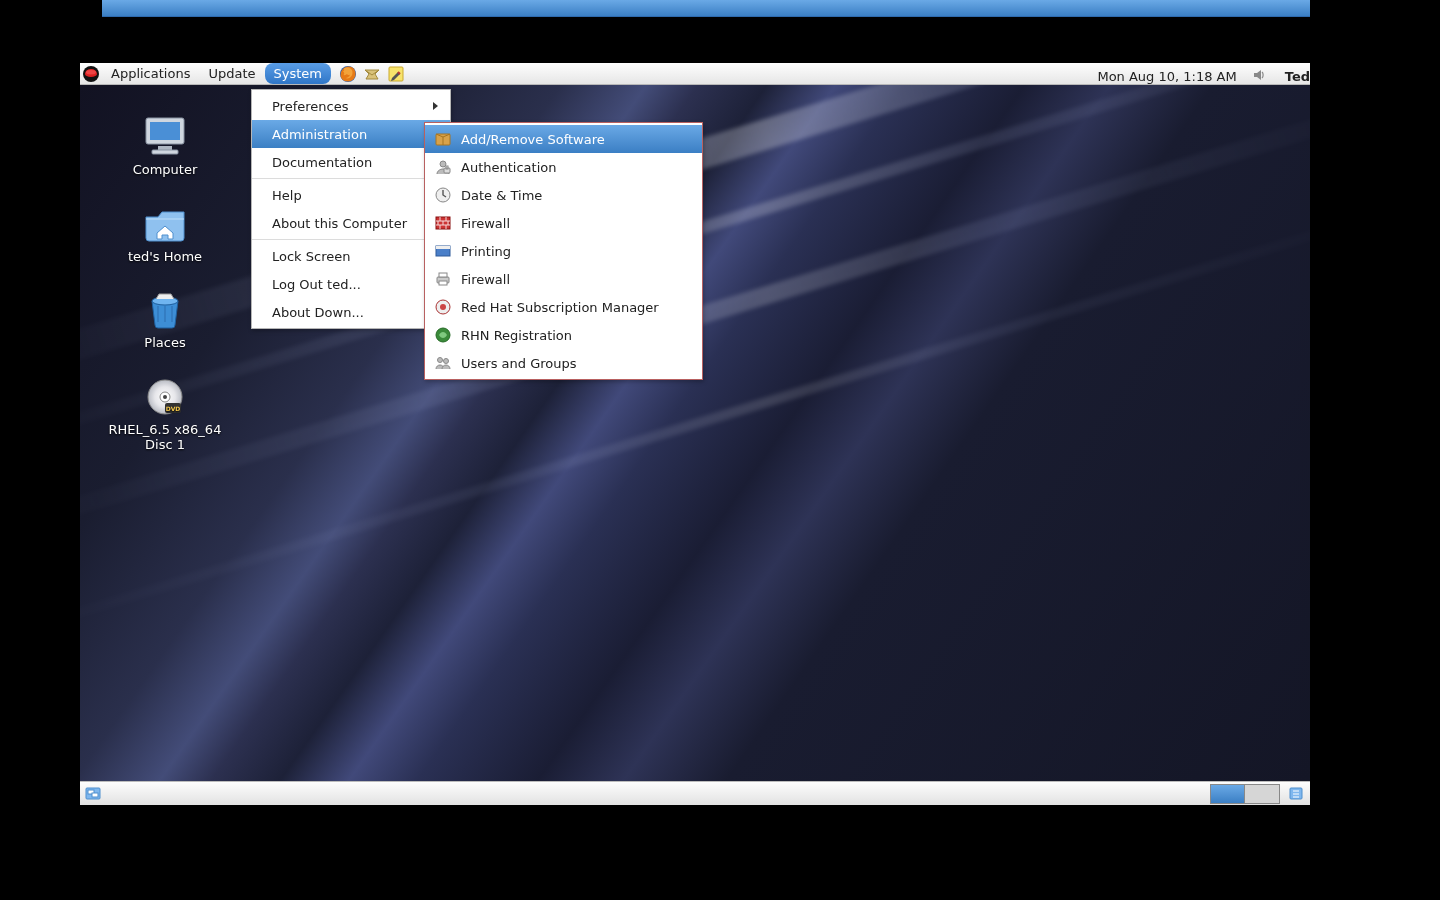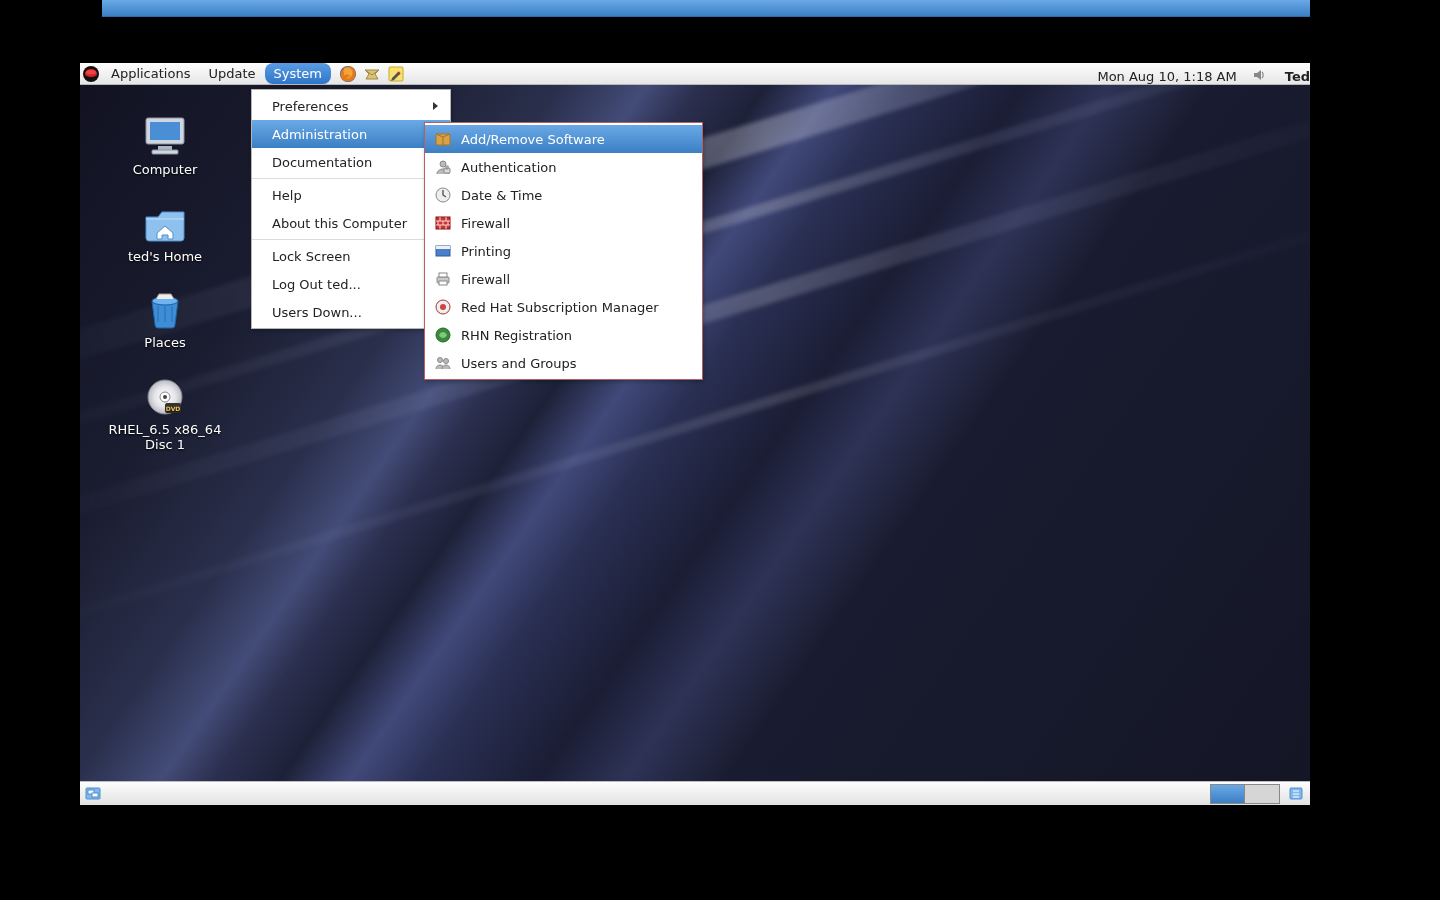--- a/index.html
+++ b/index.html
@@ -213,21 +213,21 @@
         <span>About this Computer</span>
       </div>
       <div class="dd-sep"></div>
       <div class="dd-row">
         <span>Lock Screen</span>
       </div>
       <div class="dd-row">
         <span>Log Out ted...</span>
       </div>
       <div class="dd-row">
-        <span>Users Down...</span>
+        <span>About Down...</span>
       </div>
     </div>
 
     <div class="dropdown dd-admin">
       <div class="dd-row hl">
         <span class="ico">
           <svg width="18" height="18" viewBox="0 0 18 18">
               <rect x="2" y="4" width="14" height="11" rx="1" fill="#d8a24a" stroke="#a77420"></rect>
               <path d="M2 4l7 3 7-3" fill="none" stroke="#a77420"></path>
               <path d="M9 7v8" stroke="#a77420"></path>

